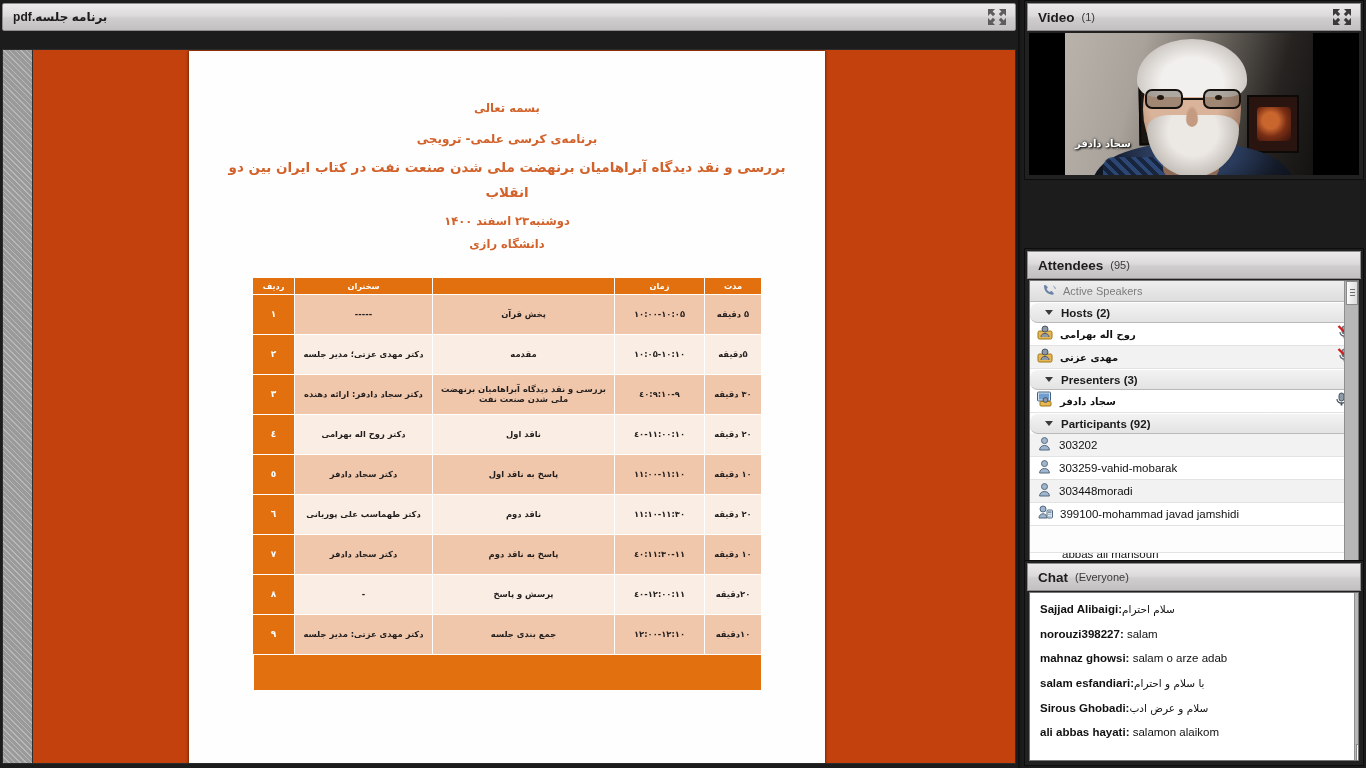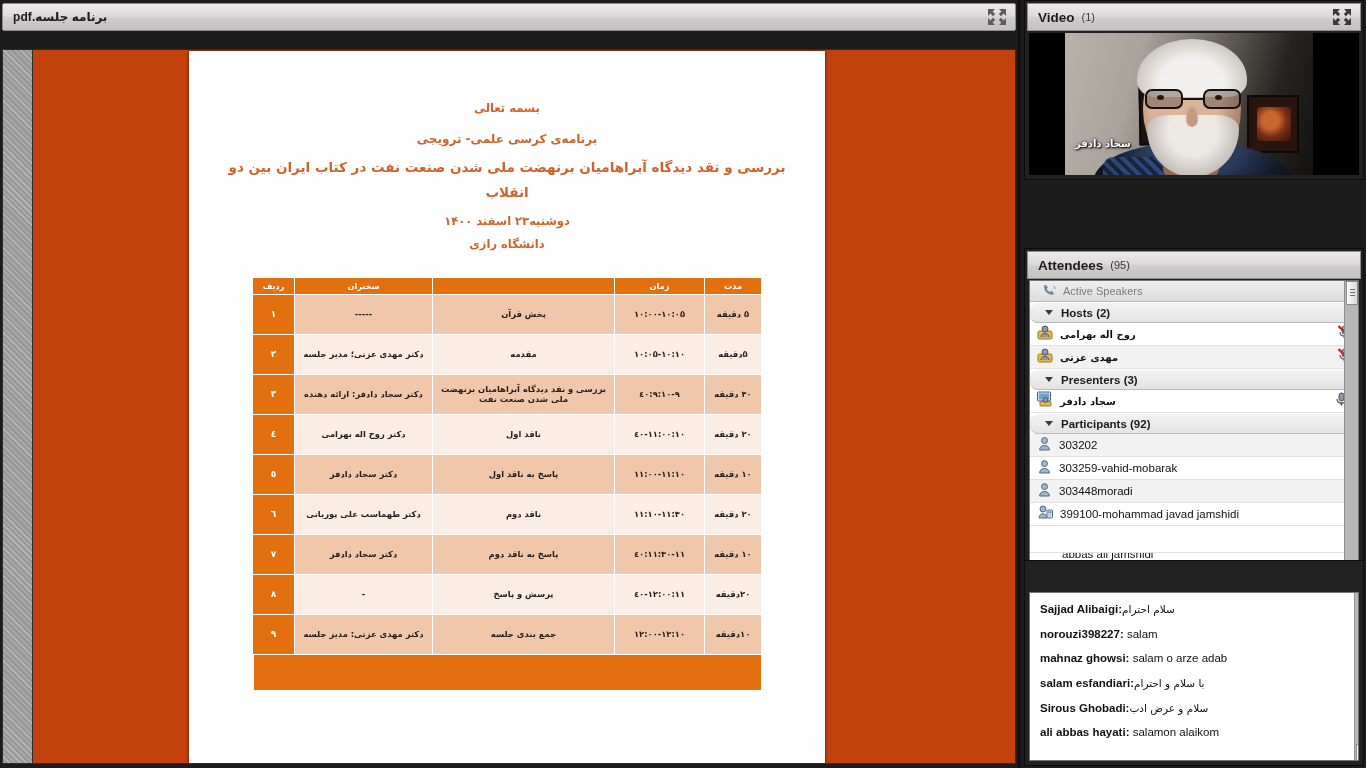--- a/index.html
+++ b/index.html
@@ -499,31 +499,35 @@
                   <path d="M2 14c0-2.6 1.8-4.2 4-4.2s4 1.6 4 4.2z" fill="#9fb6cc" stroke="#53697f"></path>
                   <rect x="10" y="6" width="5.5" height="8" rx="1" fill="#eef3f8" stroke="#53697f"></rect>
                   <rect x="11" y="7.2" width="3.5" height="2" fill="#7f97ad"></rect>
                   <rect x="11" y="10" width="3.5" height="1" fill="#aab9c7"></rect>
                   <rect x="11" y="11.8" width="3.5" height="1" fill="#aab9c7"></rect>
                 </svg></span>
               <span class="nm">399100-mohammad javad jamshidi</span>
             </div>
           </div>
         <div class="cut-row">
-          <span class="nm">abbas ali jamshidi</span>
+          <span class="nm">abbas ali mansouri</span>
         </div>
         <div class="vscroll">
           <div class="vthumb" style="top:0;height:24px">
             <span class="grip"></span>
           </div>
         </div>
       </div>
     </div>
 
     <div class="pod pod-chat">
+      <div class="pod-header">
+        <span class="pod-name">Chat</span>
+        <span class="pod-count">(Everyone)</span>
+      </div>
       <div class="chat-body">
         <div id="chat-msgs">
             <div class="chat-msg"><b>Sajjad Alibaigi:</b><span class="fa"> سلام   احترام</span></div>
             <div class="chat-msg"><b>norouzi398227:</b><span> salam</span></div>
             <div class="chat-msg"><b>mahnaz ghowsi:</b><span> salam o arze adab</span></div>
             <div class="chat-msg"><b>salam esfandiari:</b><span class="fa"> با سلام و احترام</span></div>
             <div class="chat-msg"><b>Sirous Ghobadi:</b><span class="fa"> سلام و عرض ادب</span></div>
             <div class="chat-msg"><b>ali abbas hayati:</b><span> salamon alaikom</span></div>
           </div>
         <div class="vscroll" style="right:-10px;top:-10px;bottom:-10px">

